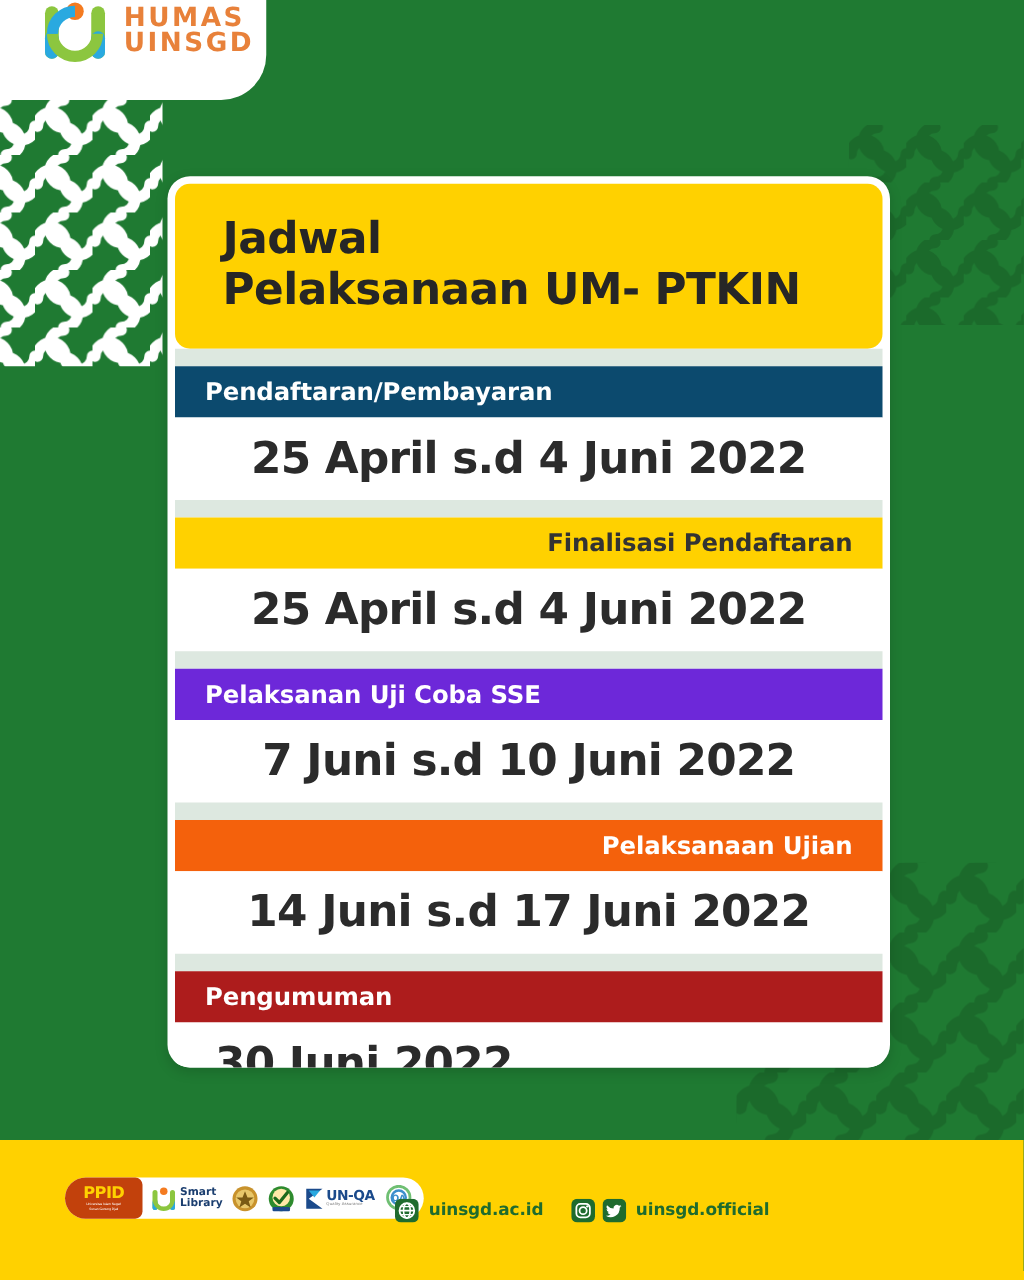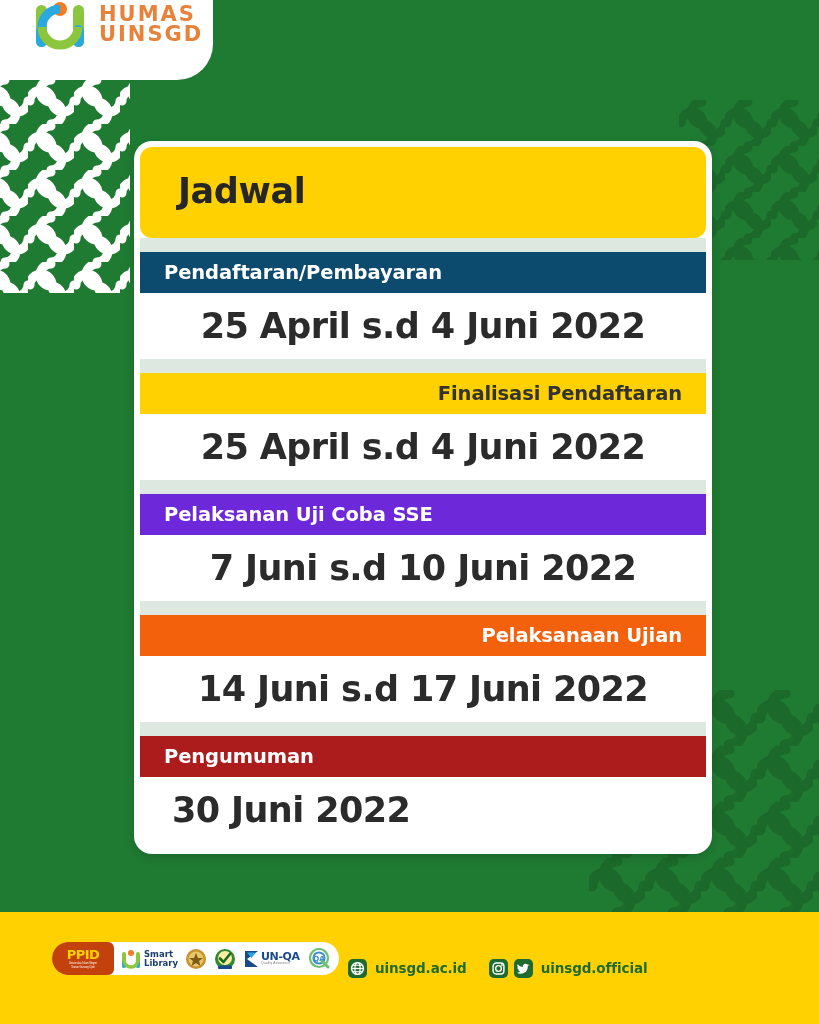--- a/index.html
+++ b/index.html
@@ -138,21 +138,21 @@
     text-align:center; margin-top:1px;
   }
   .mini-logo { display:flex; align-items:center; gap:3px; }
   .smart-lib-txt {
     font-family:"DejaVu Sans", sans-serif;
     font-weight:bold; font-size:8.5px;
     line-height:1.02; color:#1B3E6F;
   }
 
   .social-area {
-    position:absolute; left:348px; top:0;
+    position:absolute; left:316px; top:0;
     height:112px;
     display:flex; align-items:center;
     gap:22px;
   }
   .social-item { display:flex; align-items:center; gap:6px; }
   .social-item .label {
     font-family:"DejaVu Sans", sans-serif;
     font-weight:bold; font-size:13.5px;
     color:#1F6B2E; letter-spacing:-0.1px;
     margin-left:2px;
@@ -208,20 +208,21 @@
   <div class="logo-text">
     <div class="l1">HUMAS</div>
     <div class="l2">UINSGD</div>
   </div>
 </div>
 
 <div class="card">
 
   <div class="title-block">
     <div class="tl">Jadwal</div>
+    <div class="tl">Pelaksanaan UM- PTKIN</div>
   </div>
 
   <div class="spacer"></div>
 
   <div class="row-label left" style="background:#0c4a6e;color:#FFFFFF;">
     <span>Pendaftaran/Pembayaran</span>
   </div>
   <div class="row-value">
     <span>25 April s.d 4 Juni 2022</span>
   </div>

